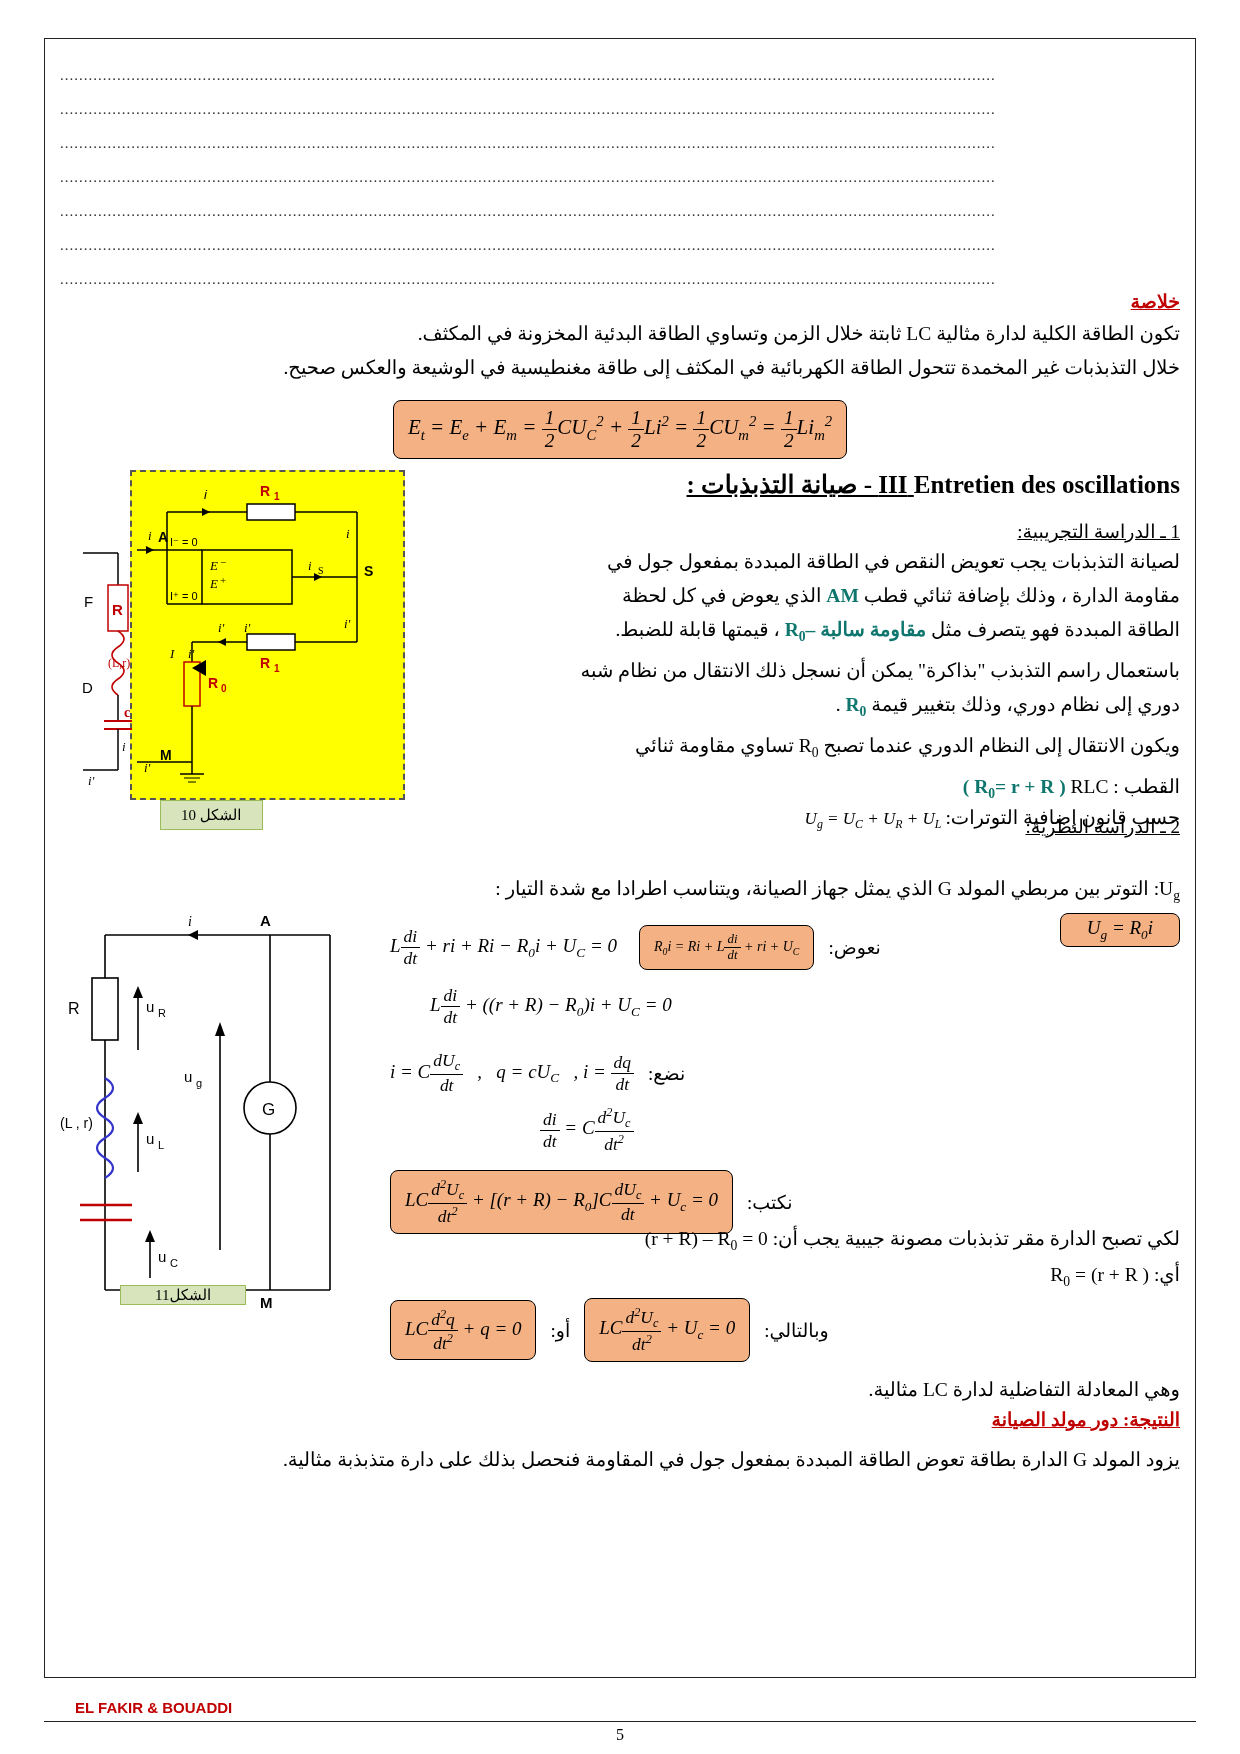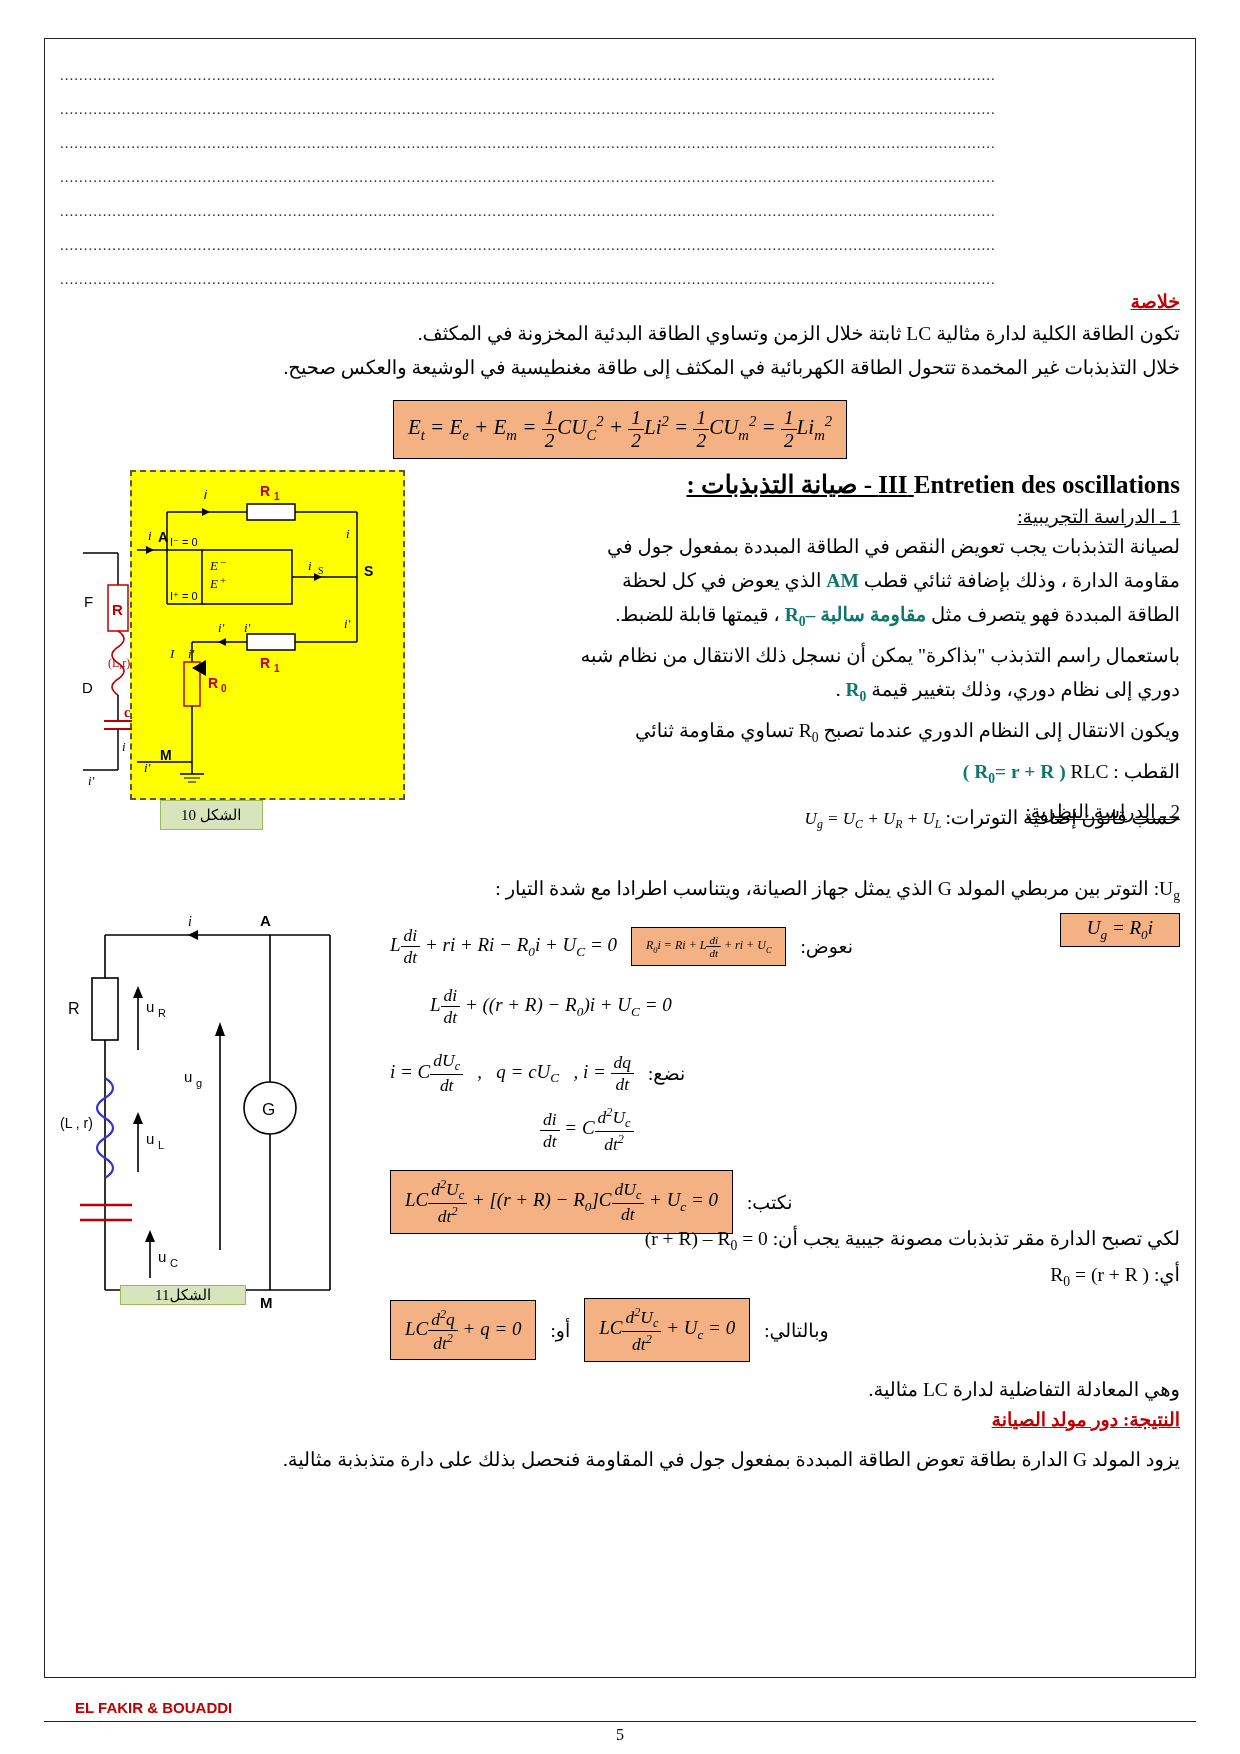--- a/index.html
+++ b/index.html
@@ -30,21 +30,21 @@
   .fig-label{background:#d8e4bc;border:1px solid #9bbb59;font-size:15px;padding:5px 20px;display:inline-block;direction:rtl;}
 
   .caption10{position:absolute;left:140px;top:800px;padding-left:20px;}
   .caption11{position:absolute;left:120px;top:1285px;}
 
   .footer-name{position:absolute;left:75px;bottom:38px;font-family:"Liberation Sans",sans-serif;font-weight:bold;font-size:15px;color:#c00000;}
   .page-num{position:absolute;left:0;right:0;bottom:10px;text-align:center;font-size:16px;}
   .footer-rule{position:absolute;left:44px;right:44px;bottom:32px;border-top:1px solid #222;}
 
   
-  .math{font-family:"Liberation Serif",serif;font-style:italic;}
+  .math{font-family:"Liberation Serif",serif;font-style:italic;border-radius:8px;}
   .frac{display:inline-block;vertical-align:middle;text-align:center;font-size:0.92em;}
   .frac .num{display:block;border-bottom:1px solid #000;padding:0 3px;}
   .frac .den{display:block;padding:0 3px;}
   sub{font-size:.7em;}
   sup{font-size:.7em;}
 
   .eq-row{display:flex;align-items:center;justify-content:flex-end;direction:rtl;gap:14px;margin:10px 0;}
   .lbl{font-size:19px;}
 
   .svgwrap{position:absolute;}
@@ -171,21 +171,21 @@
 
 <div class="caption10">
   <span class="fig-label">الشكل 10</span>
 </div>
 
 <div class="sec3">
   <div class="sec3title">
     <span class="ltr" style="display:inline-block;">Entretien des oscillations</span>
     <span>III - صيانة التذبذبات :</span>
   </div>
-  <div class="sub" style="margin-top:6px;">1 ـ الدراسة التجريبية:</div>
+  <div class="sub" style="margin-top:21px;">1 ـ الدراسة التجريبية:</div>
   <div class="bodytext rtl" style="margin-top:2px;">
     <span>لصيانة التذبذبات يجب تعويض النقص في الطاقة المبددة بمفعول جول في</span><br>
     <span>مقاومة الدارة ، وذلك بإضافة ثنائي قطب</span>
     <b class="bold-red">AM</b>
     <span>الذي يعوض في كل لحظة</span><br>
     <span>الطاقة المبددة فهو يتصرف مثل</span>
     <b class="bold-red">مقاومة سالبة</b>
     <b class="bold-red">–<span>R</span><sub>0</sub></b>
     <span>، قيمتها</span>
     <span>قابلة للضبط.</span><br>
@@ -207,21 +207,21 @@
   <span class="math ltr" style="display:inline-block;font-size:17px;">U<sub>g</sub> = U<sub>C</sub> + U<sub>R</sub> + U<sub>L</sub></span>
 </div>
 
 <div style="position:absolute;right:60px;top:872px;width:790px;" class="rtl">
   <span class="bodytext">U<sub>g</sub><span>: التوتر بين مربطي المولد G الذي يمثل جهاز الصيانة، ويتناسب اطرادا مع شدة التيار :</span></span>
   <span class="formula-box ltr math" style="font-size:19px;padding:3px 26px;">U<sub>g</sub> = R<sub>0</sub>i</span>
 </div>
 
 <div style="position:absolute;right:60px;top:915px;width:790px;" class="eq-row">
   <span class="lbl">نعوض:</span>
-  <span class="formula-box ltr math" style="font-size:12px;">
+  <span class="formula-box ltr math" style="font-size:14px;margin-left:8px;">
     R<sub>0</sub>i = Ri + L<span class="frac"><span class="num">di</span><span class="den">dt</span></span> + ri + U<sub>C</sub>
   </span>
   <span class="ltr math" style="font-size:19px;">
     L<span class="frac"><span class="num">di</span><span class="den">dt</span></span> + ri + Ri − R<sub>0</sub>i + U<sub>C</sub> = 0
   </span>
 </div>
 
 <div style="position:absolute;left:430px;top:985px;" class="ltr math">
   <span style="font-size:19px;">L<span class="frac"><span class="num">di</span><span class="den">dt</span></span> + ((r + R) − R<sub>0</sub>)i + U<sub>C</sub> = 0</span>
 </div>

